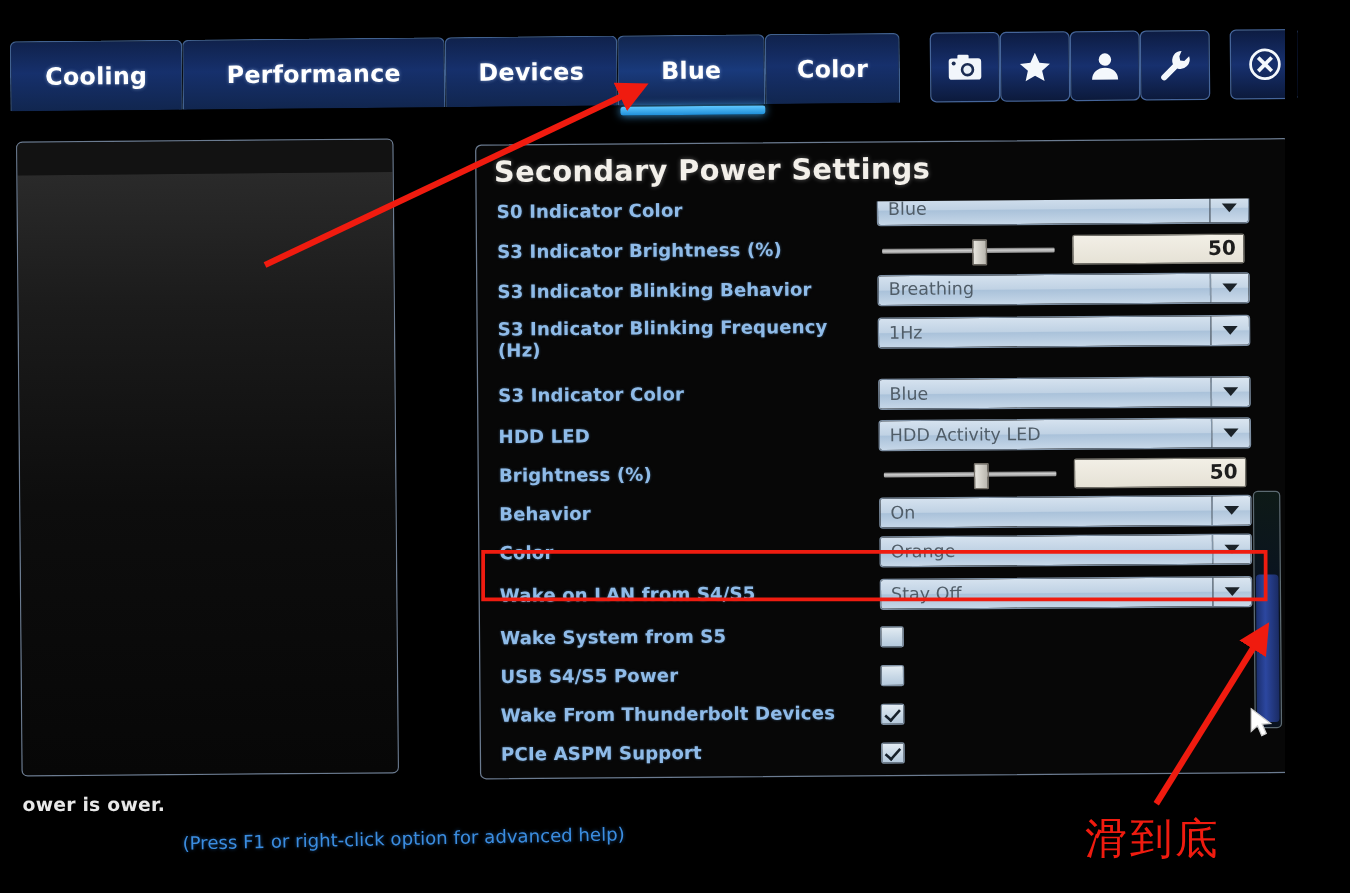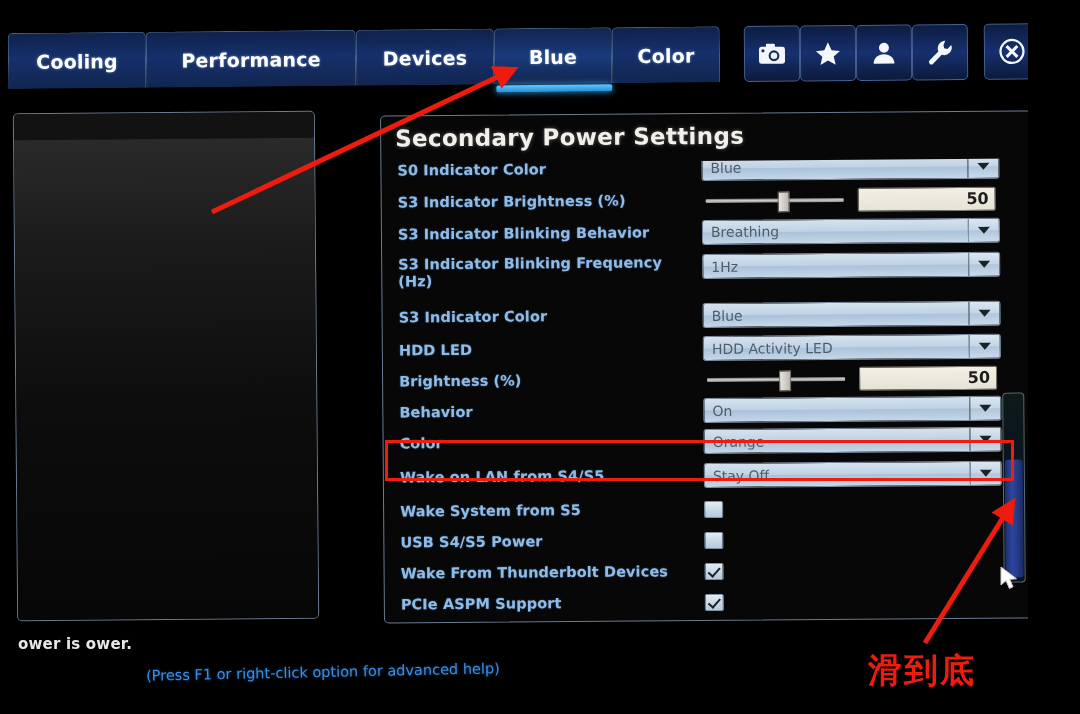--- a/index.html
+++ b/index.html
@@ -328,21 +328,21 @@
     border: 3px solid #ef1c10;
     box-sizing: border-box;
     z-index: 45;
   }
   #cn-note {
     position: absolute;
     left: 868px;
     top: 648px;
     color: #f01b0f;
     font-size: 34px;
-    font-weight: bold;
+    font-weight: normal;
     letter-spacing: 2px;
     z-index: 52;
     font-family: "DejaVu Sans", "Liberation Sans", sans-serif;
   }
 </style>
 </head>
 <body>
 
 <div id="screen">
 

